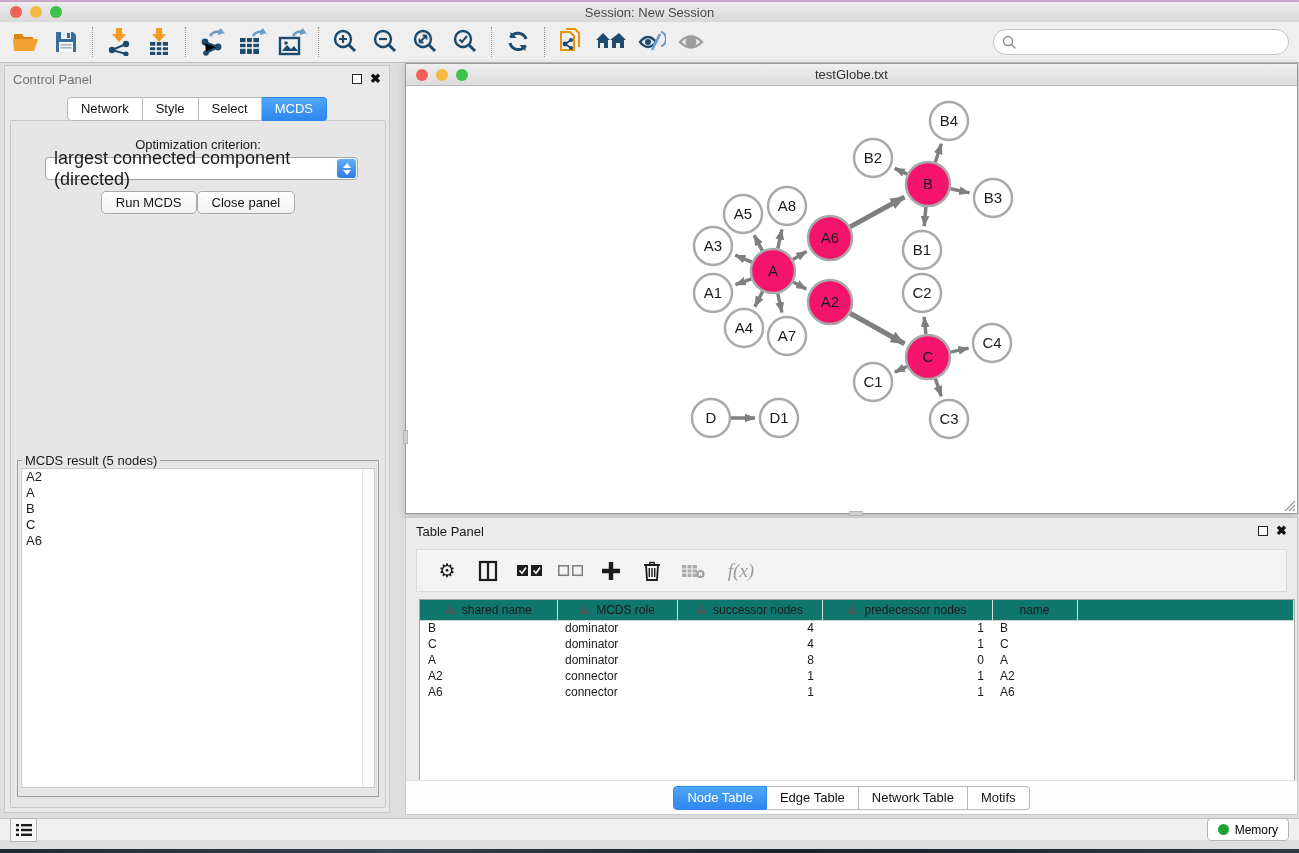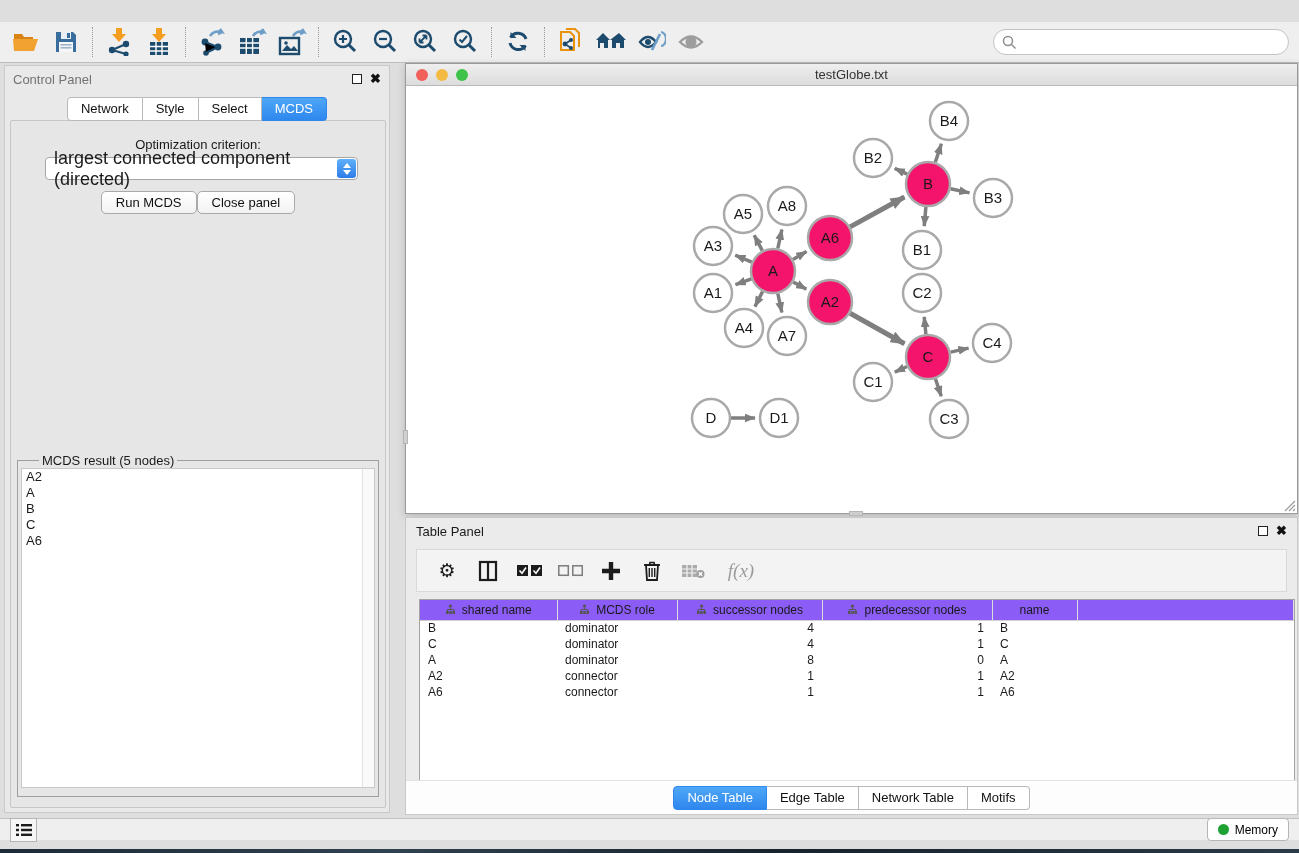--- a/index.html
+++ b/index.html
@@ -56,21 +56,21 @@
     align-items:center; justify-content:center; gap:2px; }
   .chev-up { width:0; height:0; border-left:4px solid transparent; border-right:4px solid transparent;
     border-bottom:5px solid #fff; }
   .chev-down { width:0; height:0; border-left:4px solid transparent; border-right:4px solid transparent;
     border-top:5px solid #fff; }
   .cp-buttons { position:absolute; left:0; top:70px; width:100%; display:flex; justify-content:center; gap:0; }
   .btn { background:linear-gradient(#ffffff,#f2f2f2); border:1px solid #a9a9a9; border-radius:5px;
     font-size:13px; padding:3px 14px; height:23px; color:#111; }
   .mcds-fieldset { position:absolute; left:6px; top:332px; width:362px; height:344px;
     border:1px solid #9f9f9f; background:#e6e6e6; padding:0 3px 3px 3px; }
-  .mcds-fieldset legend { font-size:13px; padding:0 3px; margin-left:18px; }
+  .mcds-fieldset legend { font-size:13px; padding:0 3px; margin-left:1px; }
   .result-list { position:relative; width:100%; height:calc(100% - 5px); background:#fff;
     border:1px solid #c9c9c9; overflow:hidden; }
   .result-item { font-size:13px; padding:0 0 1px 4px; line-height:15px; }
   .scroll-track { position:absolute; right:0; top:0; bottom:0; width:12px;
     background:#fafafa; border-left:1px solid #e3e3e3; }
 
   
   .network-window { position:absolute; left:405px; top:0px; width:893px; height:451px;
     background:#fff; border:1px solid #9a9a9a; box-shadow:0 2px 8px rgba(0,0,0,0.18); }
   .nw-titlebar { height:22px; background:linear-gradient(#efefef,#dcdcdc);
@@ -89,21 +89,21 @@
   .tp-head { height:26px; display:flex; align-items:center; padding:0 10px; }
   .tp-toolbar { position:absolute; left:10px; right:10px; top:31px; height:43px;
     background:#f3f3f3; border:1px solid #d9d9d9; display:flex; align-items:center; padding-left:14px; gap:9px; }
   .tp-tbtn { width:32px; height:32px; border:none; background:transparent;
     display:flex; align-items:center; justify-content:center; }
   .gear { font-size:19px; color:#1c1c1c; }
   .fx { font-family:"Liberation Serif", serif; font-style:italic; font-size:19px; color:#9b9b9b; }
   .tp-table-wrap { position:absolute; left:13px; top:81px; width:876px; height:185px;
     background:#fff; border:1px solid #a3a3a3; overflow:hidden; }
   table.node-table { border-collapse:collapse; width:100%; font-size:12px; table-layout:fixed; }
-  table.node-table th { height:20px; font-weight:normal; background:#8b5cf6;
+  table.node-table th { height:20px; font-weight:normal; background:#0f766e;
     border-bottom:1px solid #cfcfcf; border-right:1px solid #dcdcdc; text-align:center; font-size:12px; }
   table.node-table th .hdr-inner { display:flex; align-items:center; justify-content:center; gap:6px; }
   table.node-table td { height:16px; padding:0 8px; border:none; white-space:nowrap; overflow:hidden; }
   td.al { text-align:left; } td.ar { text-align:right; }
   .tp-tabs-strip { position:absolute; left:0; bottom:0; width:100%; height:34px; background:#fdfdfd;
     border-top:1px solid #e2e2e2; display:flex; align-items:center; justify-content:center; }
 
   
   .statusbar { position:absolute; left:0; top:818px; width:100%; height:22px;
     background:#efefef; border-top:1px solid #c0c0c0; display:flex; align-items:center; padding:0 10px; }
@@ -113,20 +113,28 @@
     border-radius:4px; display:flex; align-items:center; gap:6px; padding:0 10px; font-size:12px; }
   .mem-dot { width:11px; height:11px; border-radius:50%; background:#1ea233; }
   .desktop-strip { position:absolute; left:0; top:849px; width:100%; height:4px;
     background:linear-gradient(90deg,#1d2b38,#30414f 30%,#16222c 60%,#2a3a46); }
 </style>
 </head>
 <body>
 
 <div class="app">
 
+  <div class="titlebar">
+    <div class="lights">
+      <span class="light r"></span>
+      <span class="light y"></span>
+      <span class="light g"></span>
+    </div>
+    <div class="tb-title">Session: New Session</div>
+  </div>
 
   <div class="toolbar">
     <button class="tbtn">
       <svg width="28" height="24" viewBox="0 0 28 24">
         <path d="M2 4 h8 l2 3 h9 v4 H2 Z" fill="#d98414"></path>
         <path d="M1 9 h25 l-4 12 H2 Z" fill="#f2a231"></path>
       </svg>
     </button>
     <button class="tbtn">
       <svg width="24" height="24" viewBox="0 0 24 24">

